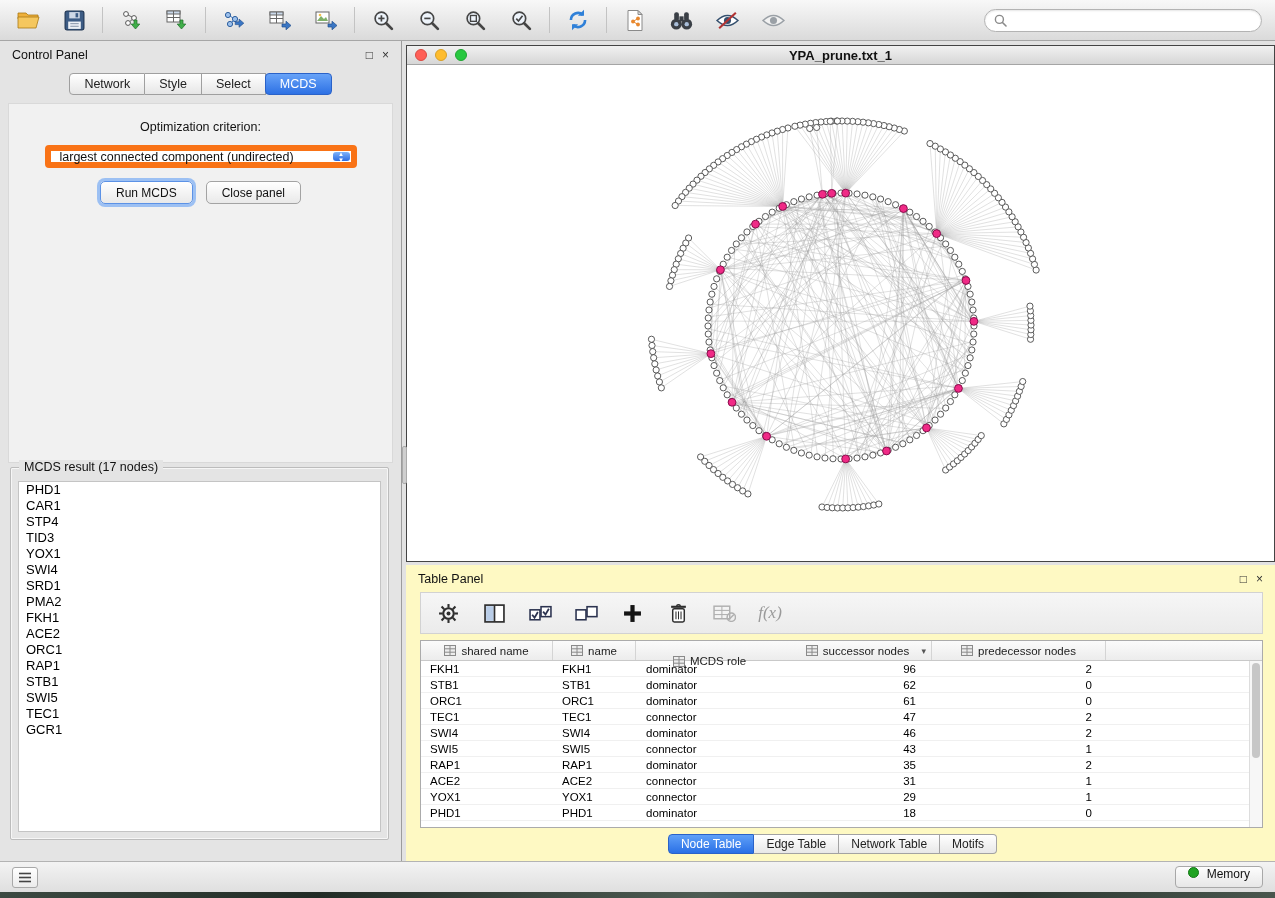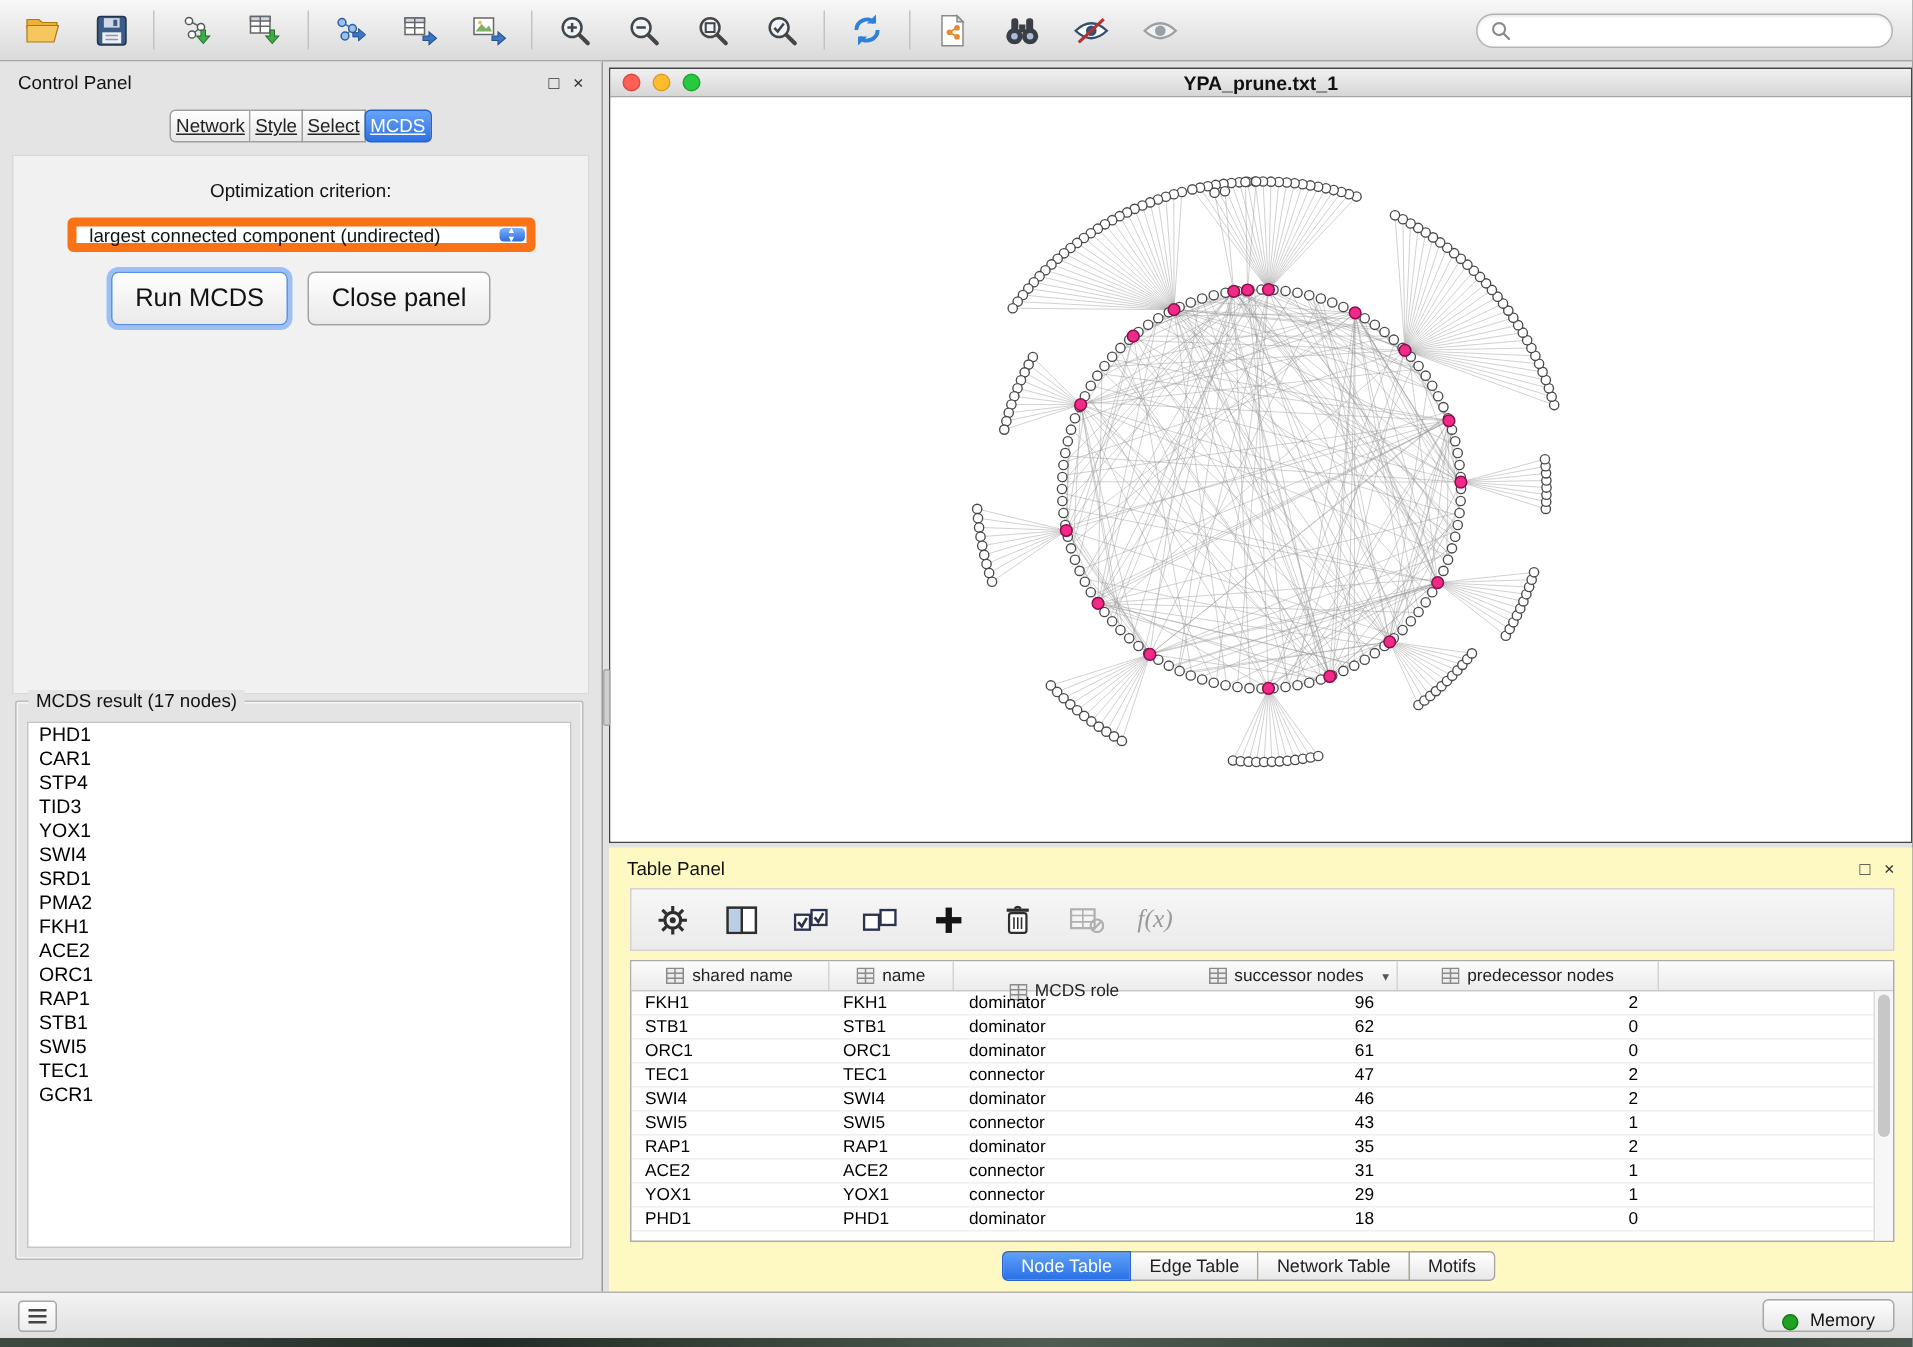--- a/index.html
+++ b/index.html
@@ -21,37 +21,37 @@
     display:flex; align-items:center; padding:0 9px; gap:6px; box-shadow:inset 0 1px 2px rgba(0,0,0,.10); }
   .search-box input { border:none; outline:none; flex:1; font-size:12px; background:transparent; }
 
   
   .control-panel { position:absolute; top:41px; left:0; width:402px; height:820px;
     background:#e4e4e4; border-right:1px solid #9c9c9c; }
   .panel-header { height:28px; display:flex; align-items:center; padding:0 12px; font-size:12.5px; color:#111; }
   .panel-header .win-btns { margin-left:auto; display:flex; gap:9px; color:#333; }
   .win-btn { font-size:12px; line-height:12px; cursor:default; }
   .cp-tabs { display:flex; justify-content:center; margin-top:4px; }
-  .cptab { font-size:12.5px; padding:3px 3px; background:linear-gradient(#ffffff,#e6e6e6);
-    border:1px solid #9f9f9f; border-left:none; color:#222;text-decoration:underline; }
+  .cptab { font-size:12.5px; padding:3px 14px; background:linear-gradient(#ffffff,#e6e6e6);
+    border:1px solid #9f9f9f; border-left:none; color:#222; }
   .cptab.first { border-left:1px solid #9f9f9f; border-radius:4px 0 0 4px; }
   .cptab.active { background:linear-gradient(#67a3f8,#2d71e4); color:#fff; border:1px solid #2a62c8;
     border-radius:4px; margin-left:-1px; }
   .cp-content { position:absolute; top:62px; left:8px; right:8px; height:360px;
     background:#f1f1f1; border:1px solid #d9d9d9; }
   .opt-label { text-align:center; margin-top:16px; font-size:12.5px; color:#111; }
   .select { margin:11px auto 0; width:312px; height:23px; background:#fff; border:6px solid #f97316;
     border-radius:4px; position:relative; display:flex; align-items:center; font-size:12.5px; color:#111;
     padding:0 24px 0 9px; }
   .select-text { overflow:hidden; white-space:nowrap; }
   .stepper { position:absolute; right:1px; top:1px; bottom:1px; width:17px; border-radius:3px;
     background:linear-gradient(#7fb3fa,#2c6ce2); color:#fff; display:flex; flex-direction:column;
     align-items:center; justify-content:center; font-size:7px; line-height:6px; }
   .btn-row { display:flex; justify-content:center; gap:13px; margin-top:13px; }
-  .btn { height:23px; padding:17px 15px; font-size:17px; color:#111; border:1px solid #a3a3a3; border-radius:5px;
+  .btn { height:23px; padding:4px 15px; font-size:12px; color:#111; border:1px solid #a3a3a3; border-radius:5px;
     background:linear-gradient(#ffffff,#e9e9e9); display:flex; align-items:center; }
   .btn.focused { box-shadow:0 0 0 3px rgba(100,160,245,.6); border-color:#5c92e6; }
   .groupbox { position:absolute; left:10px; right:12px; top:426px; bottom:21px;
     border:1px solid #bcbcbc; border-radius:2px; box-shadow:inset 0 0 0 1px #f6f6f6; }
   .groupbox .legend { position:absolute; top:-8px; left:8px; background:#e4e4e4; padding:0 5px;
     font-size:12.5px; color:#111; }
   .mcds-list { position:absolute; inset:13px 7px 7px 7px; background:#fff; border:1px solid #c4c4c4;
     overflow:hidden; }
   .mcds-item { font-size:13px; line-height:16px; padding-left:7px; color:#000; }
 
@@ -100,21 +100,21 @@
   .tptab.last { border-radius:0 4px 4px 0; }
   .tptab.active { background:linear-gradient(#5fa0f8,#2a70e6); color:#fff; border-color:#2a62c8; }
 
   
   .statusbar { position:absolute; left:0; right:0; bottom:0; height:31px;
     background:linear-gradient(#f3f3f3,#dfdfdf); border-top:1px solid #b3b3b3;
     display:flex; align-items:center; padding:0 12px; }
   .hamburger { width:26px; height:21px; border:1px solid #a8a8a8; border-radius:3px;
     background:linear-gradient(#fff,#ececec); display:flex; align-items:center; justify-content:center; }
   .memory-btn { margin-left:auto; height:22px; border:1px solid #a8a8a8; border-radius:4px;
-    background:linear-gradient(#fdfdfd,#e7e7e7); display:flex; align-items:flex-end; gap:8px; padding:0 12px;
+    background:linear-gradient(#fdfdfd,#e7e7e7); display:flex; align-items:flex-start; gap:8px; padding:0 12px;
     font-size:12px; color:#111; }
   .memdot { width:11px; height:11px; border-radius:50%; background:#1fa321; border:1px solid #127514; }
 </style>
 </head>
 <body>
 
 <div class="app">
 
   <div class="toolbar">
     <div class="tb-group">

